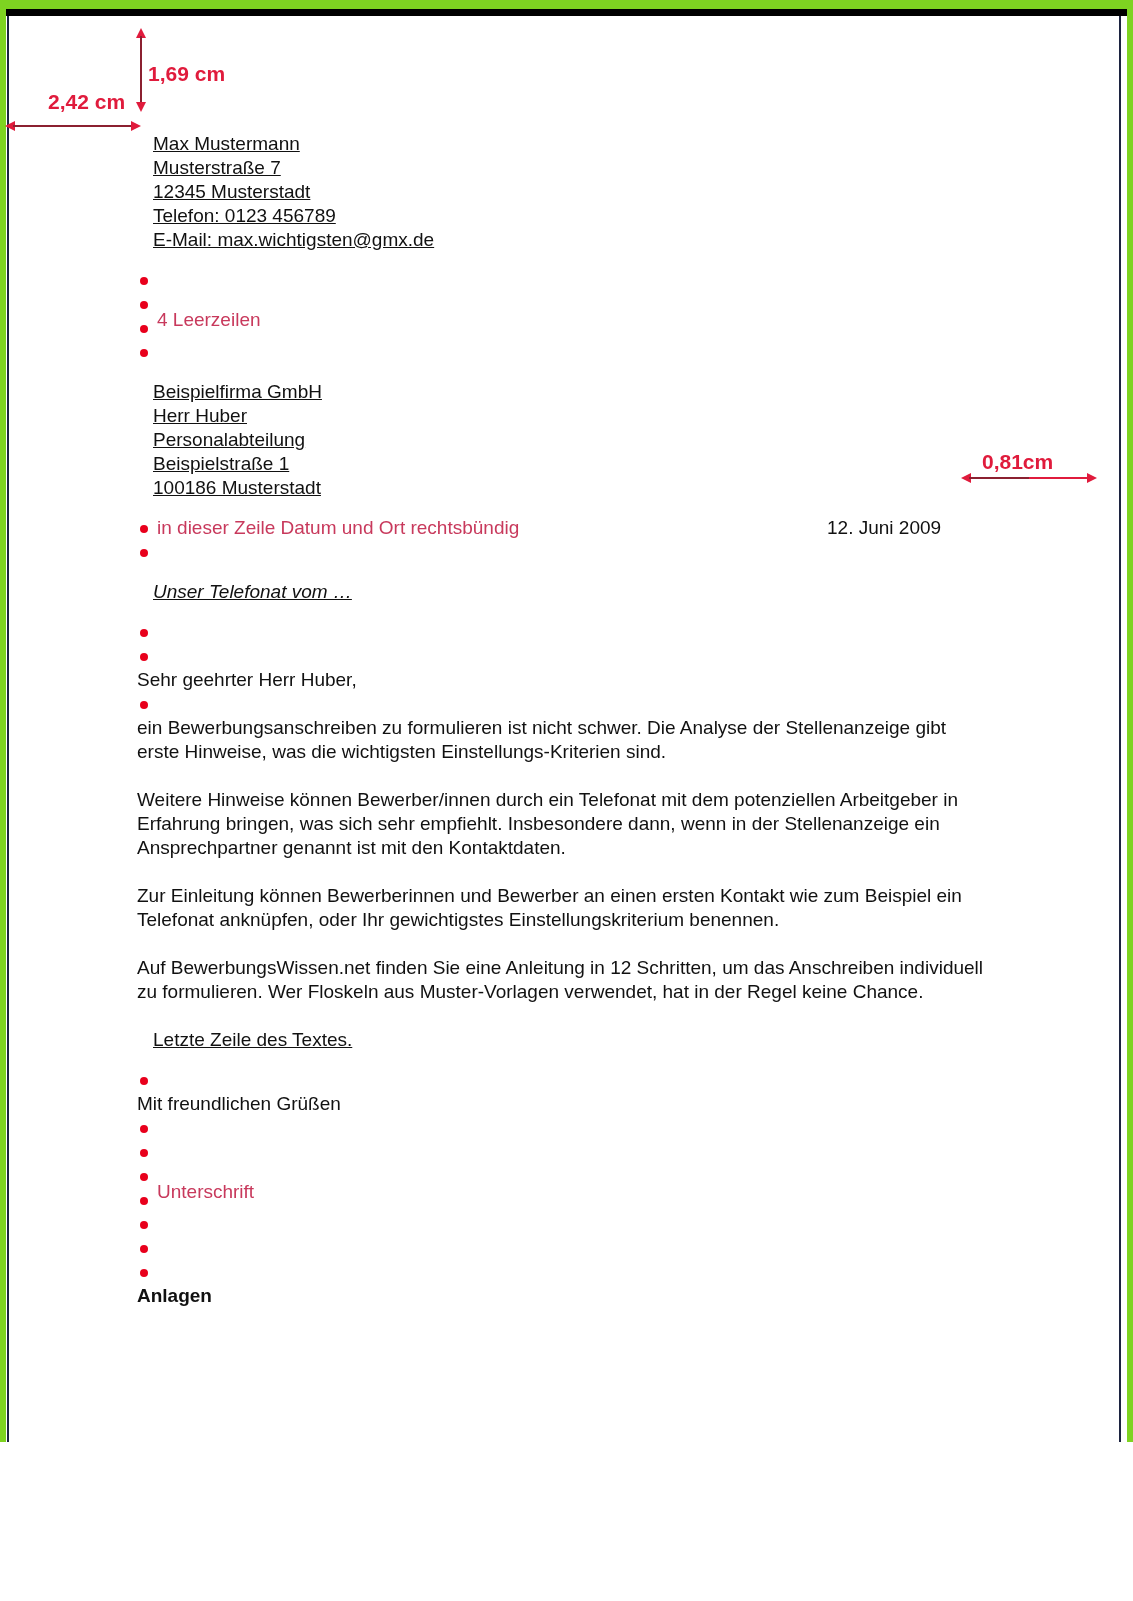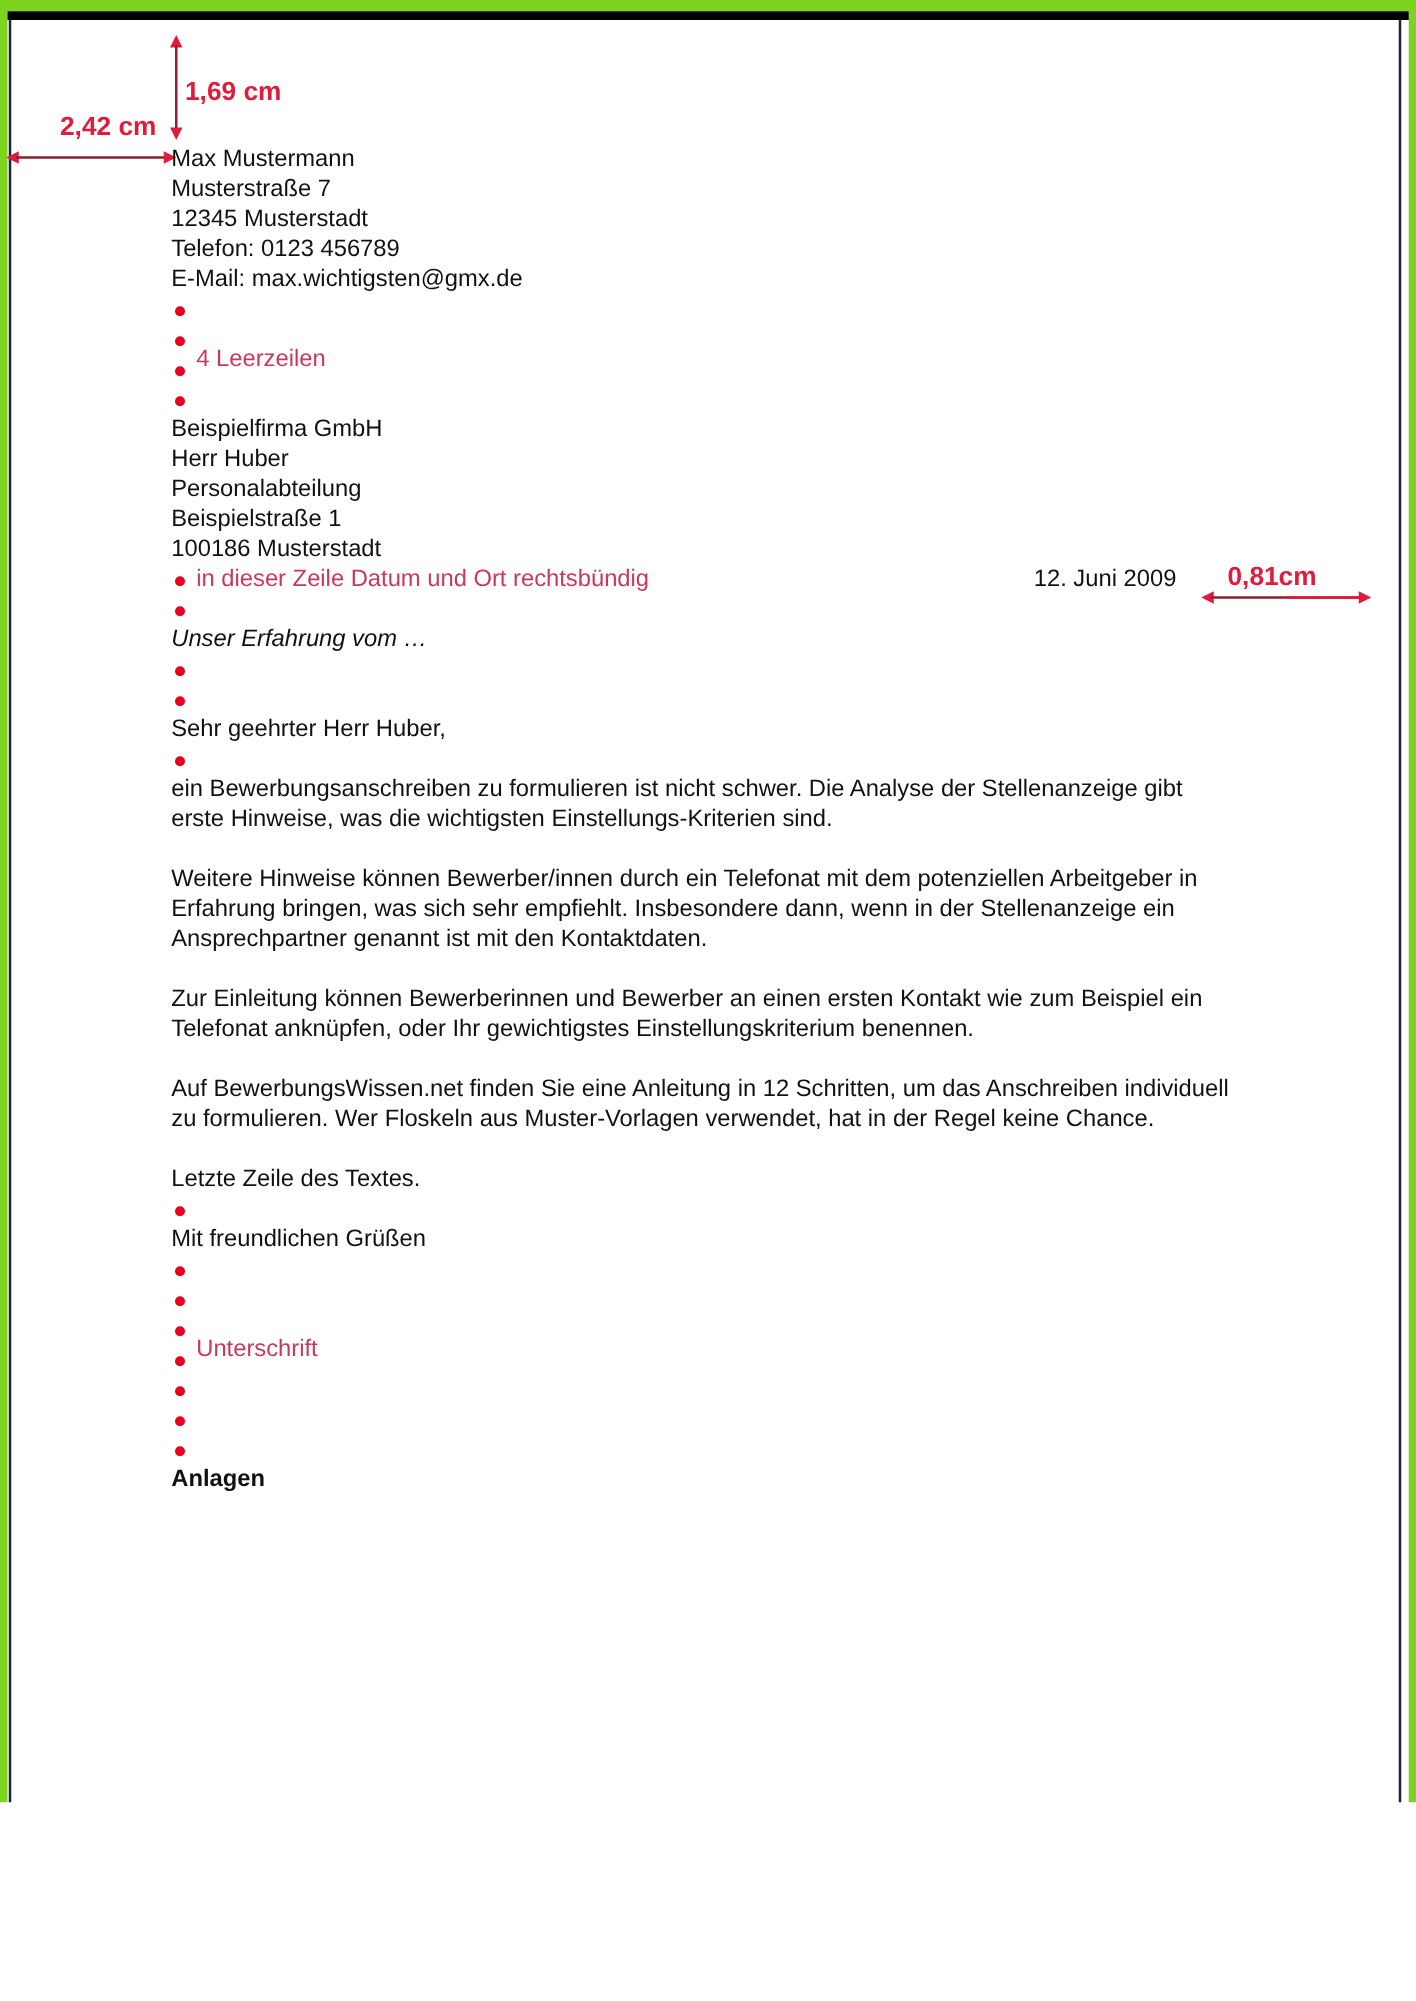--- a/index.html
+++ b/index.html
@@ -60,21 +60,21 @@
   
   .letter {
     position: absolute;
     left: 137px;
     top: 116px;
     width: 850px;
     color: #111111;
     font-size: 19px;
     line-height: 24px;
   }
-  .block { margin: 0; }
+  .block { margin: 16px; text-decoration: underline; }
   .line { white-space: pre; }
   .para { margin: 0 0 24px 0; }
   .para:last-child { margin-bottom: 0; }
   .bold { font-weight: bold; }
   .italic { font-style: italic; }
 
   
   .mark-row {
     position: relative;
     height: 24px;
@@ -290,21 +290,21 @@
     </div>
 
     <div class="date-row">
       <span class="date-note">in dieser Zeile Datum und Ort rechtsbündig</span>
       <span class="date-value">12. Juni 2009</span>
     </div>
 
     <div class="mark-row"></div>
 
     <div class="block">
-      <div class="line italic">Unser Erfahrung vom …</div>
+      <div class="line italic">Unser Telefonat vom …</div>
     </div>
 
     <div class="mark-row"></div>
     <div class="mark-row"></div>
 
     <div class="line">Sehr geehrter Herr Huber,</div>
 
     <div class="mark-row"></div>
 
     <p class="para">ein Bewerbungsanschreiben zu formulieren ist nicht schwer. Die Analyse der Stellenanzeige gibt erste Hinweise, was die wichtigsten Einstellungs-Kriterien sind.</p>

